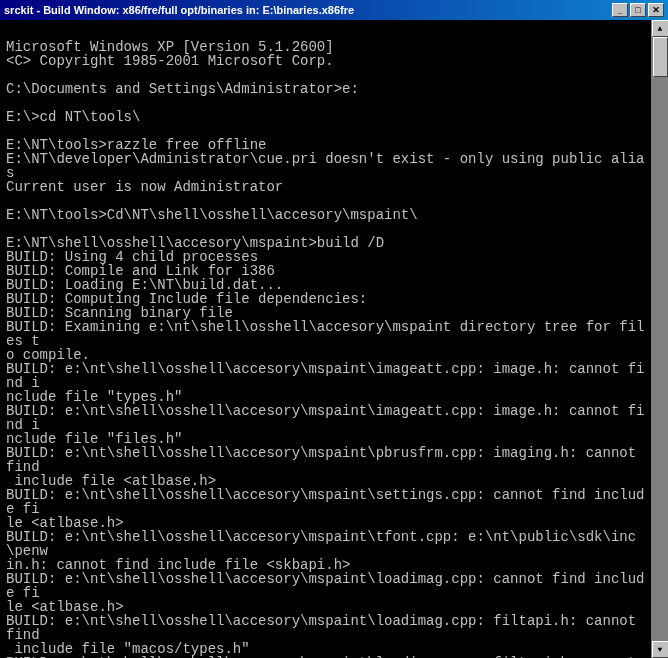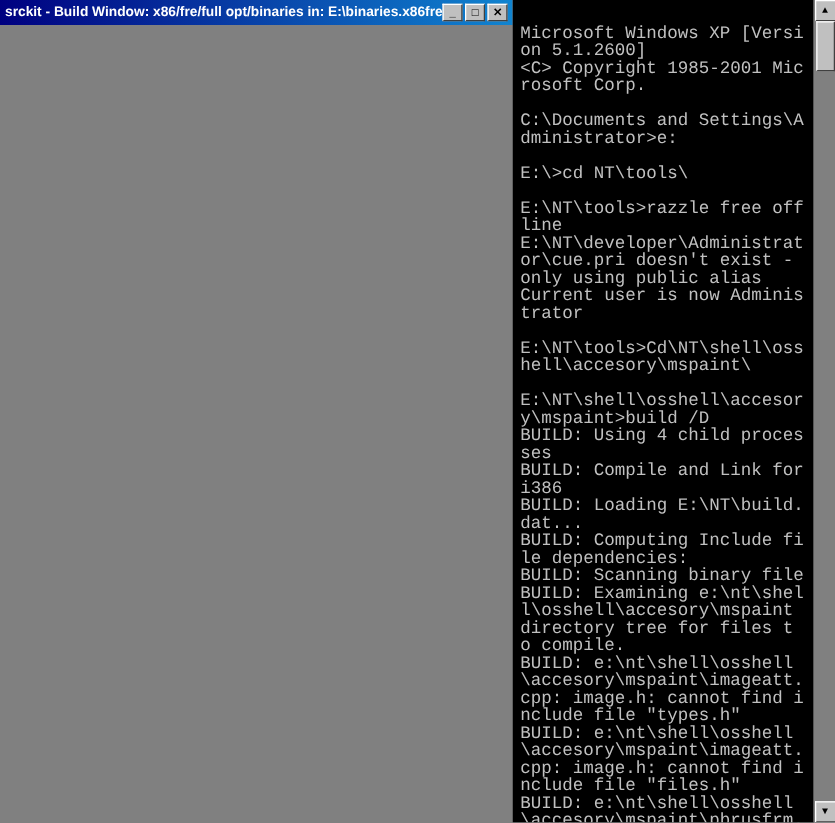--- a/index.html
+++ b/index.html
@@ -55,21 +55,21 @@
       font-weight: bold;
       color: #000;
       font-family: Arial, sans-serif;
     }
 
     .window-container {
       position: relative;
       width: 668px;
       height: 658px;
       display: flex;
-      flex-direction: row;
+      flex-direction: column;
       border-radius: 16px;
     }
 
     .content-area {
       display: flex;
       flex: 1;
       overflow: hidden;
     }
 
     .terminal-text {

